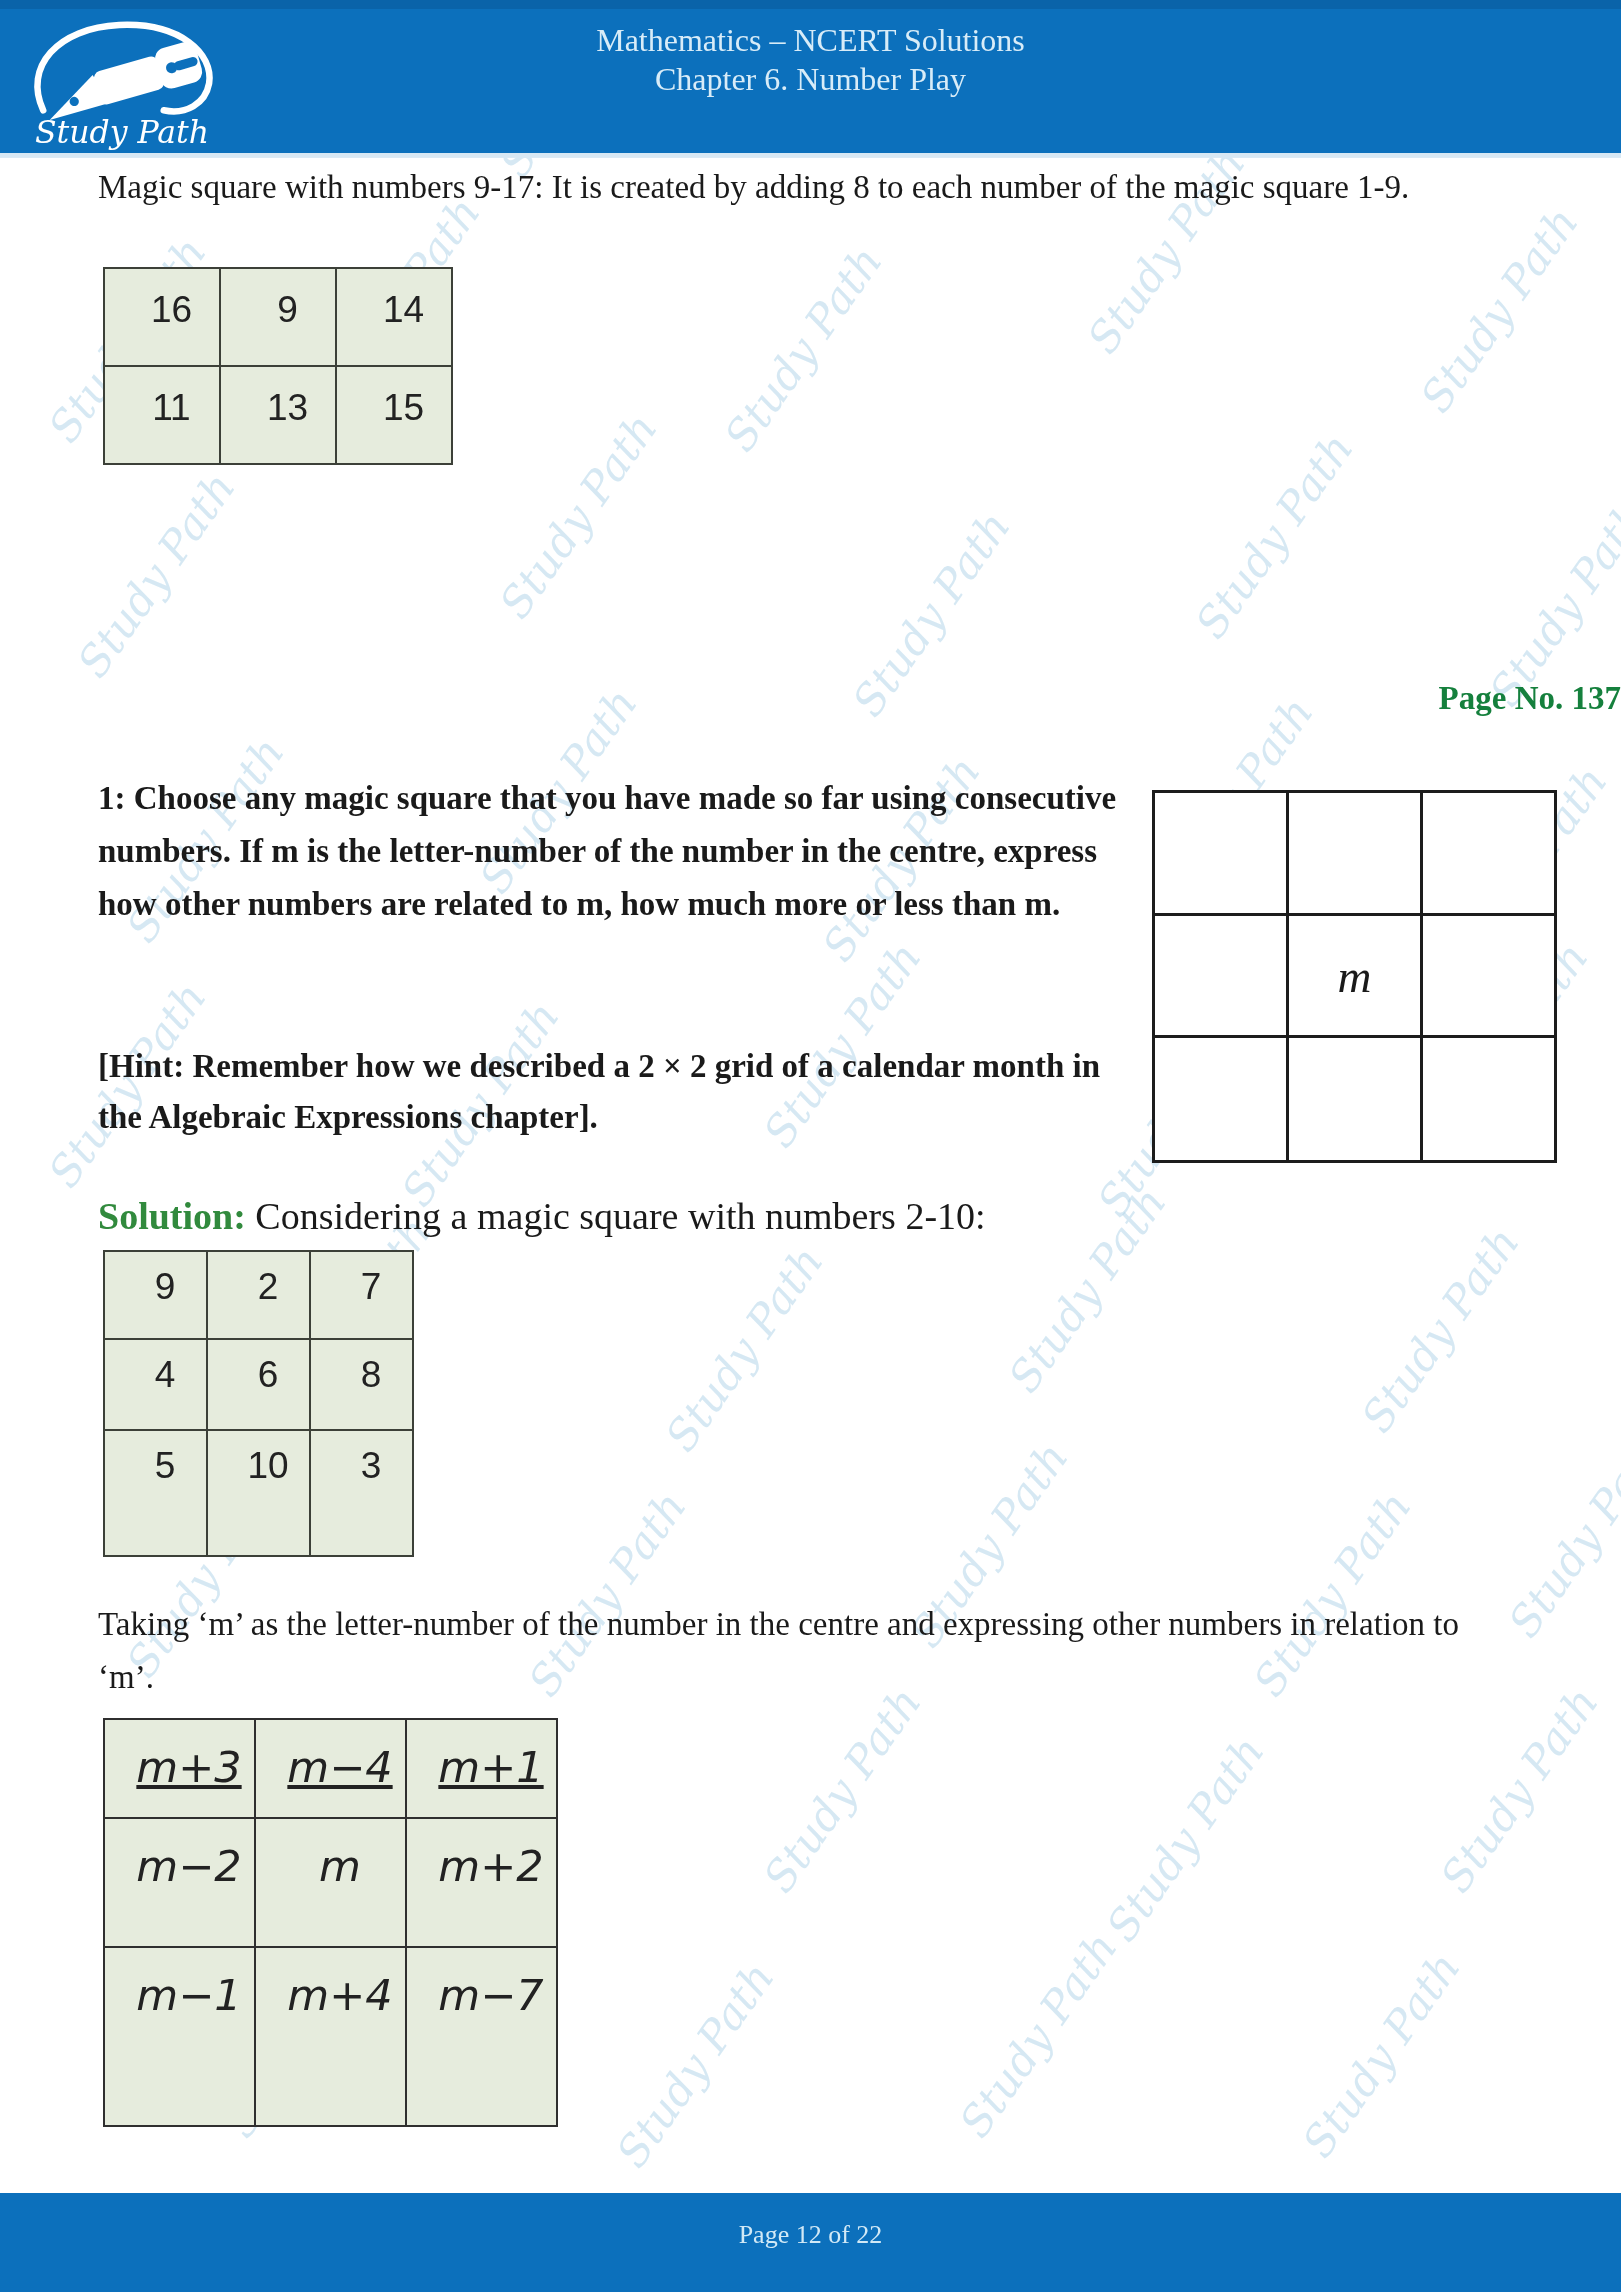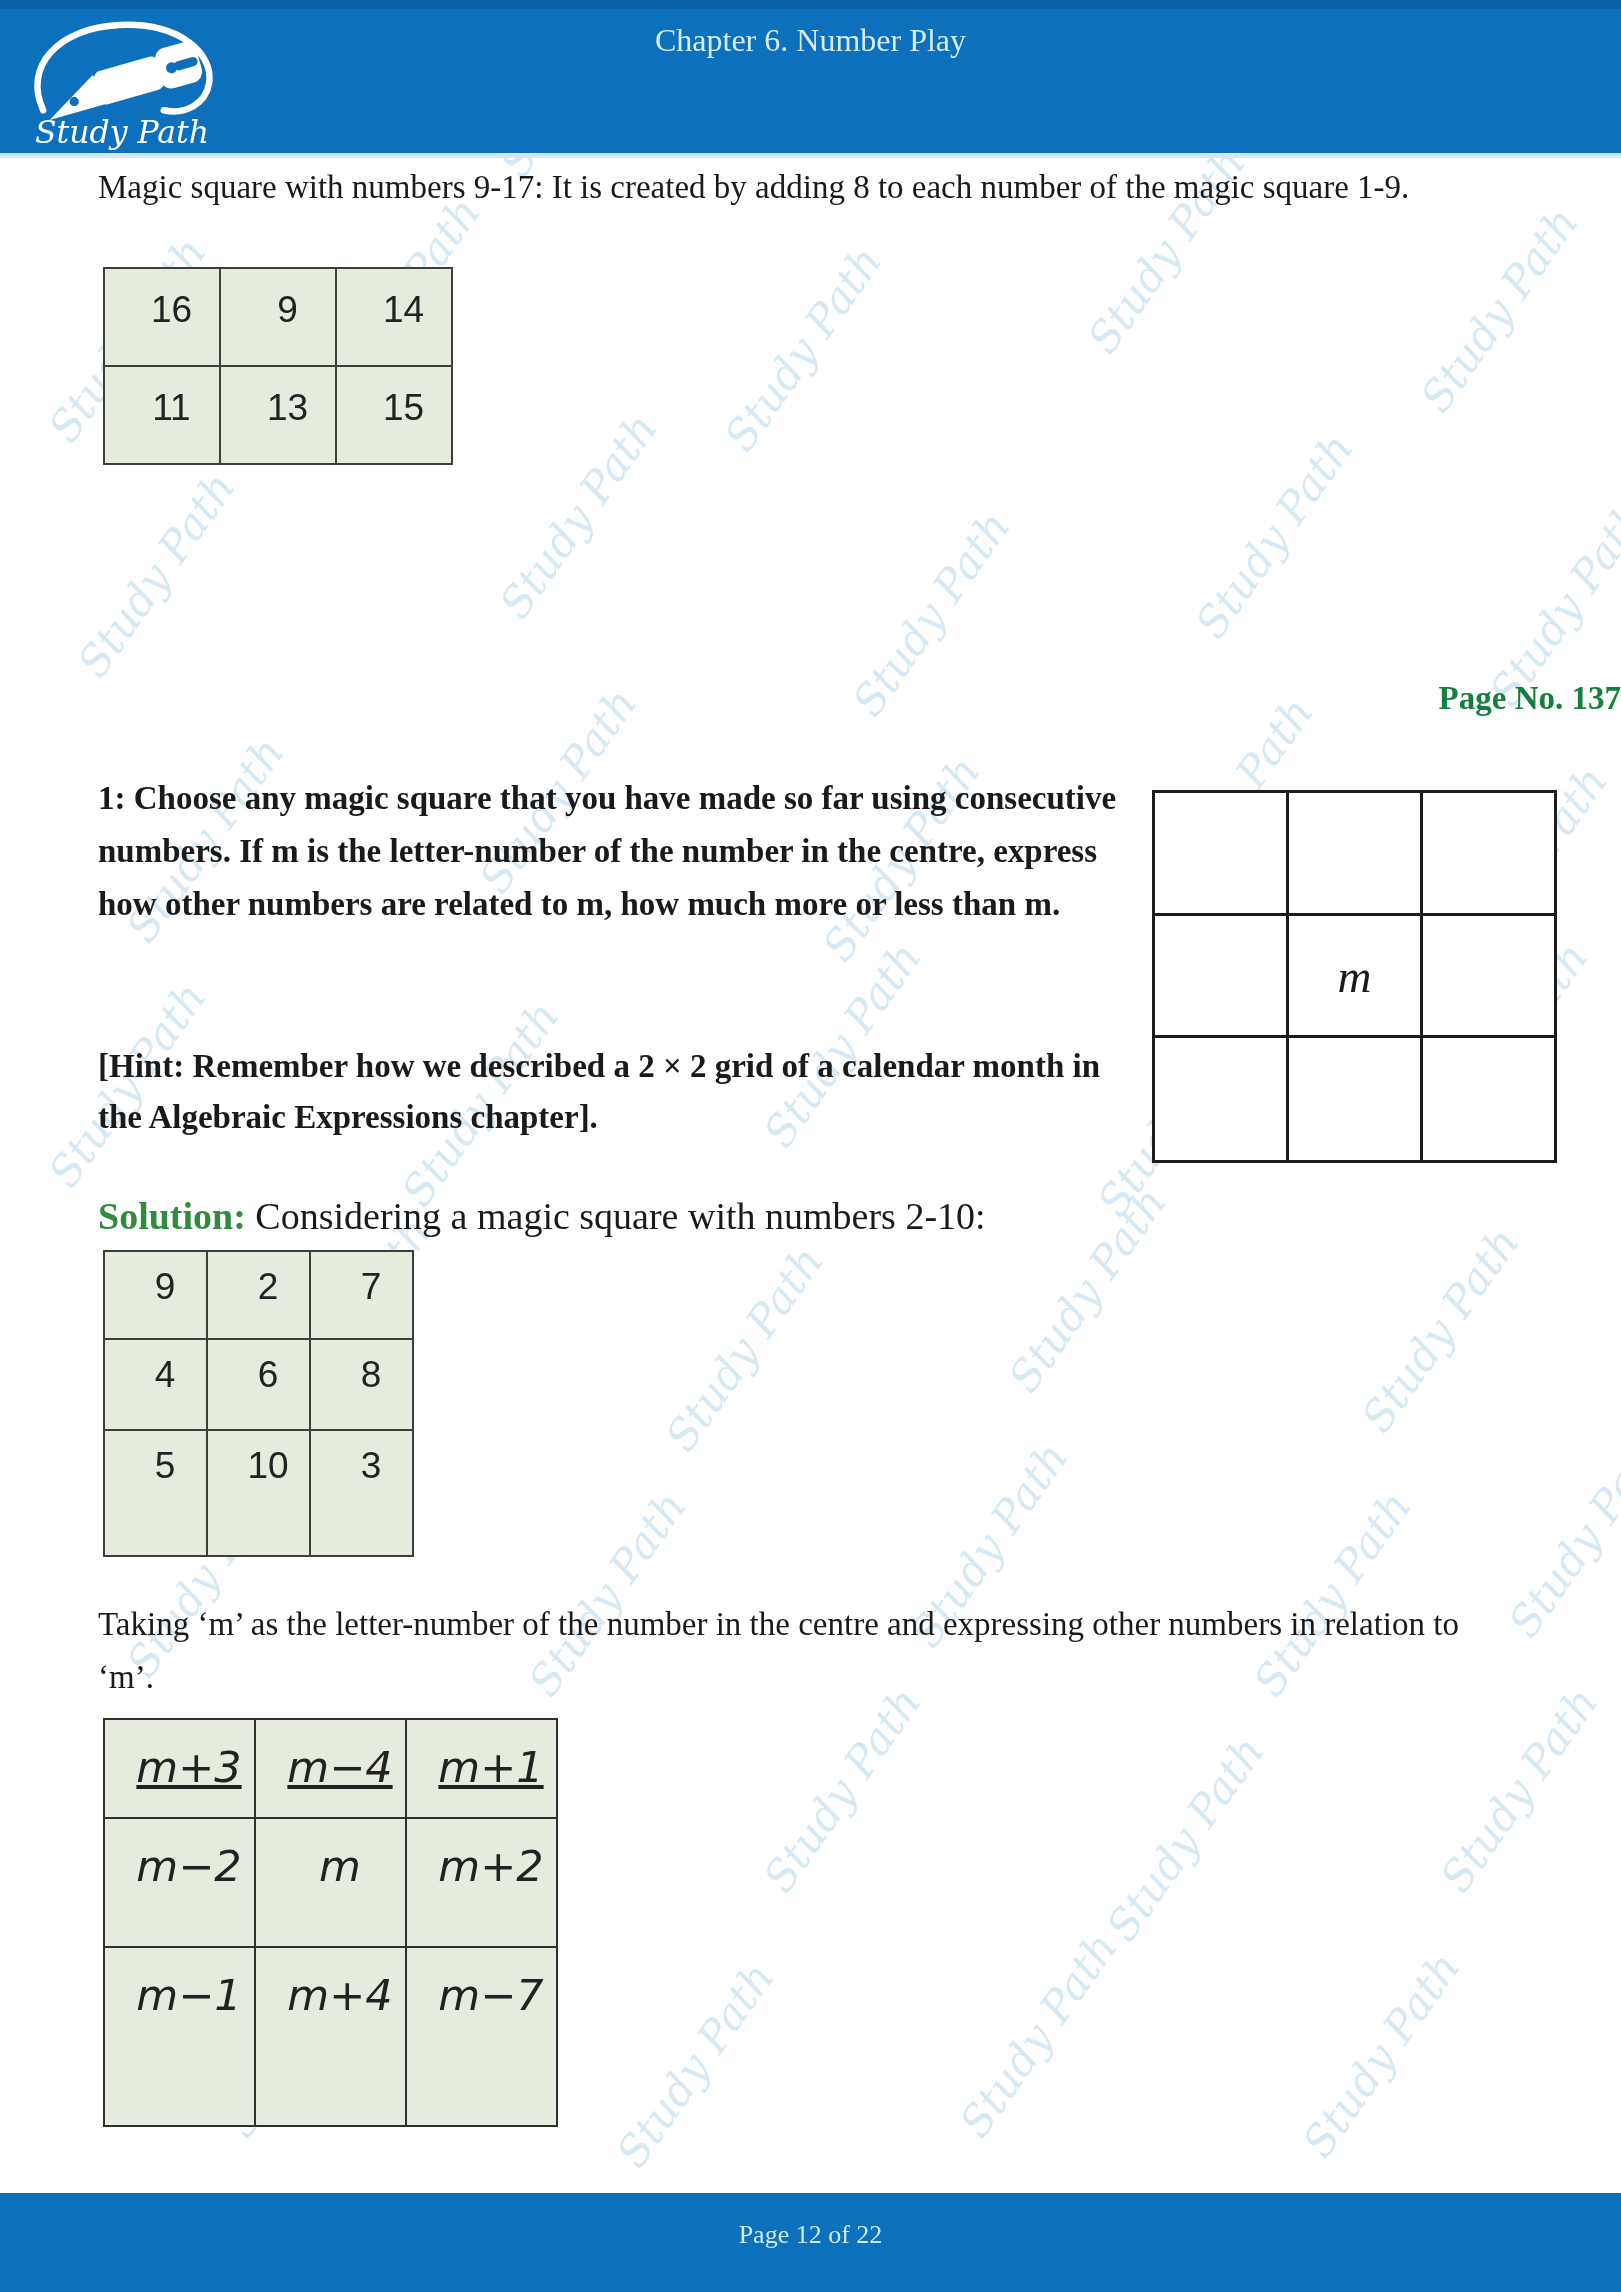--- a/index.html
+++ b/index.html
@@ -114,20 +114,21 @@
       <polygon points="30,94 88,60 97,94" fill="#ffffff"></polygon>
       <circle cx="61" cy="82" r="5" fill="#0c70bc"></circle>
       <rect x="88" y="58" width="72" height="37" rx="8" fill="#ffffff"></rect>
       <rect x="157" y="53" width="46" height="45" rx="12" fill="#ffffff"></rect>
       <circle cx="172" cy="76" r="6" fill="#0c70bc"></circle>
       <rect x="175" y="71" width="26" height="10" rx="5" fill="#0c70bc"></rect>
     </g>
     <text x="115" y="140" text-anchor="middle" font-family="DejaVu Serif, serif" font-style="italic" font-size="34" fill="#ffffff">Study Path</text>
   </svg>
   <div class="header-lines">
+    <div>Mathematics – NCERT Solutions</div>
     <div>Chapter 6. Number Play</div>
   </div>
 </div>
 
 <div class="blk" id="intro">Magic square with numbers 9-17: It is created by adding 8 to each number of the magic square 1-9.</div>
 
 <table class="sq" id="table1">
   <tbody>
     <tr>
         <td>16</td>

